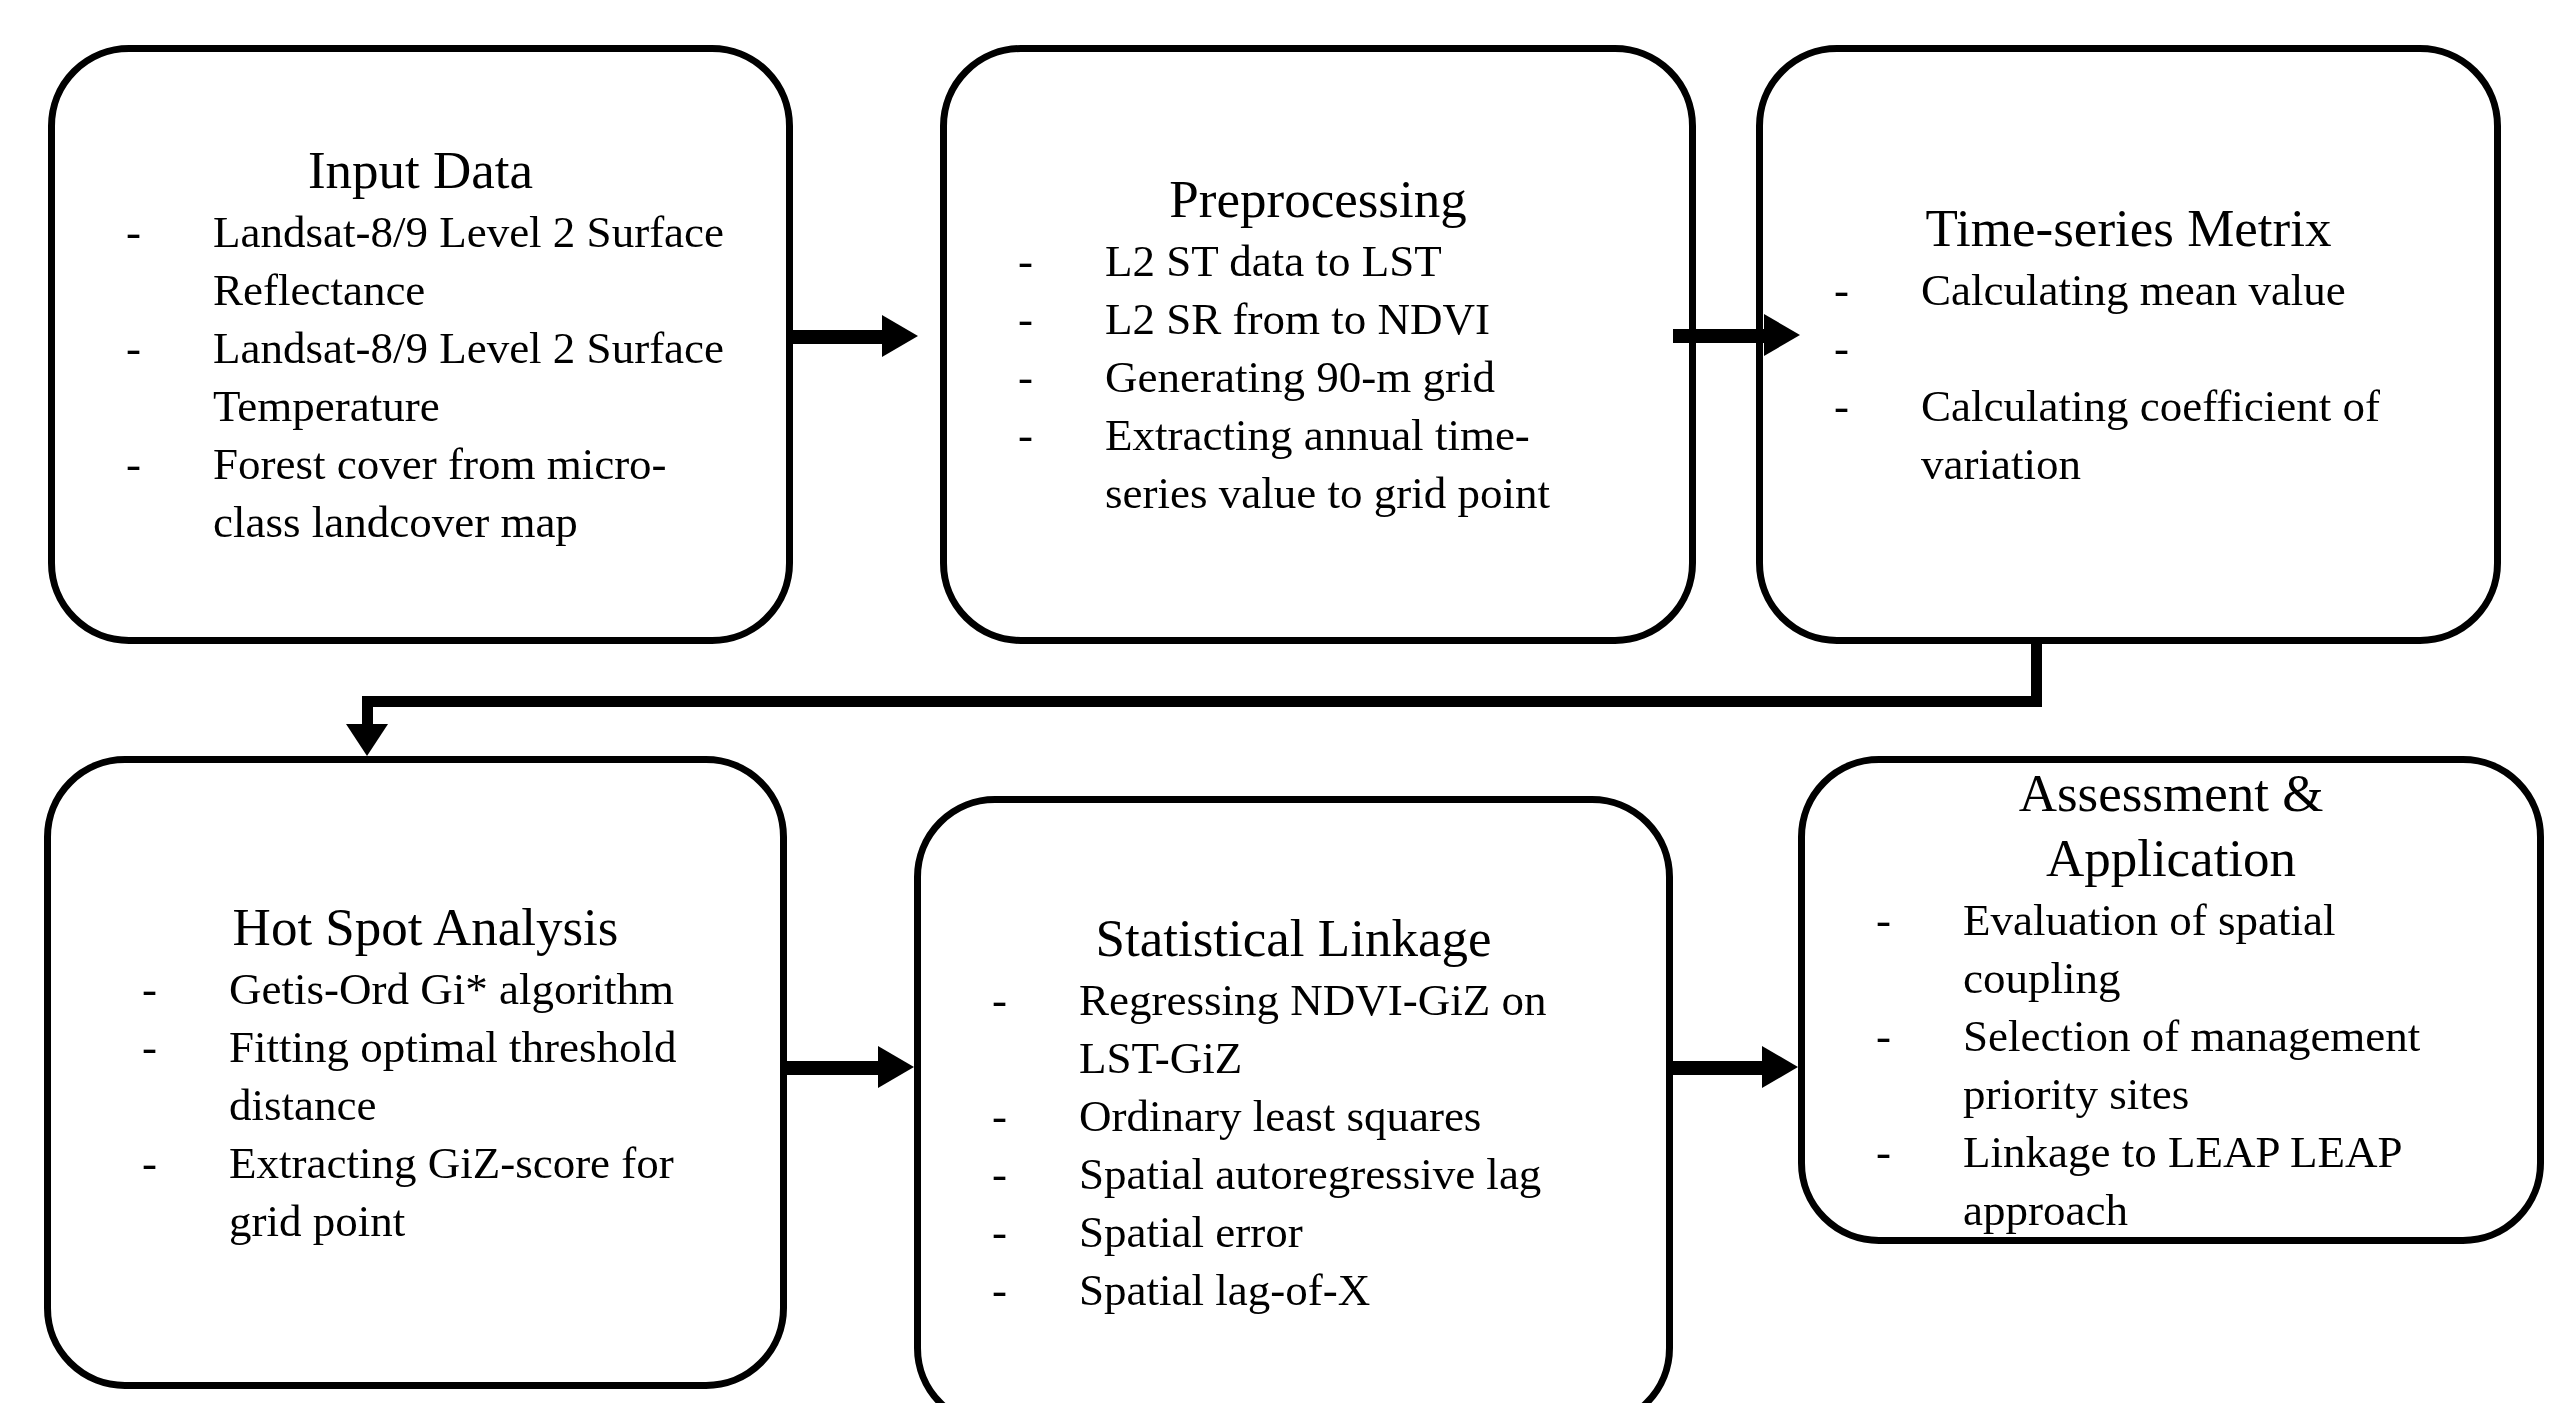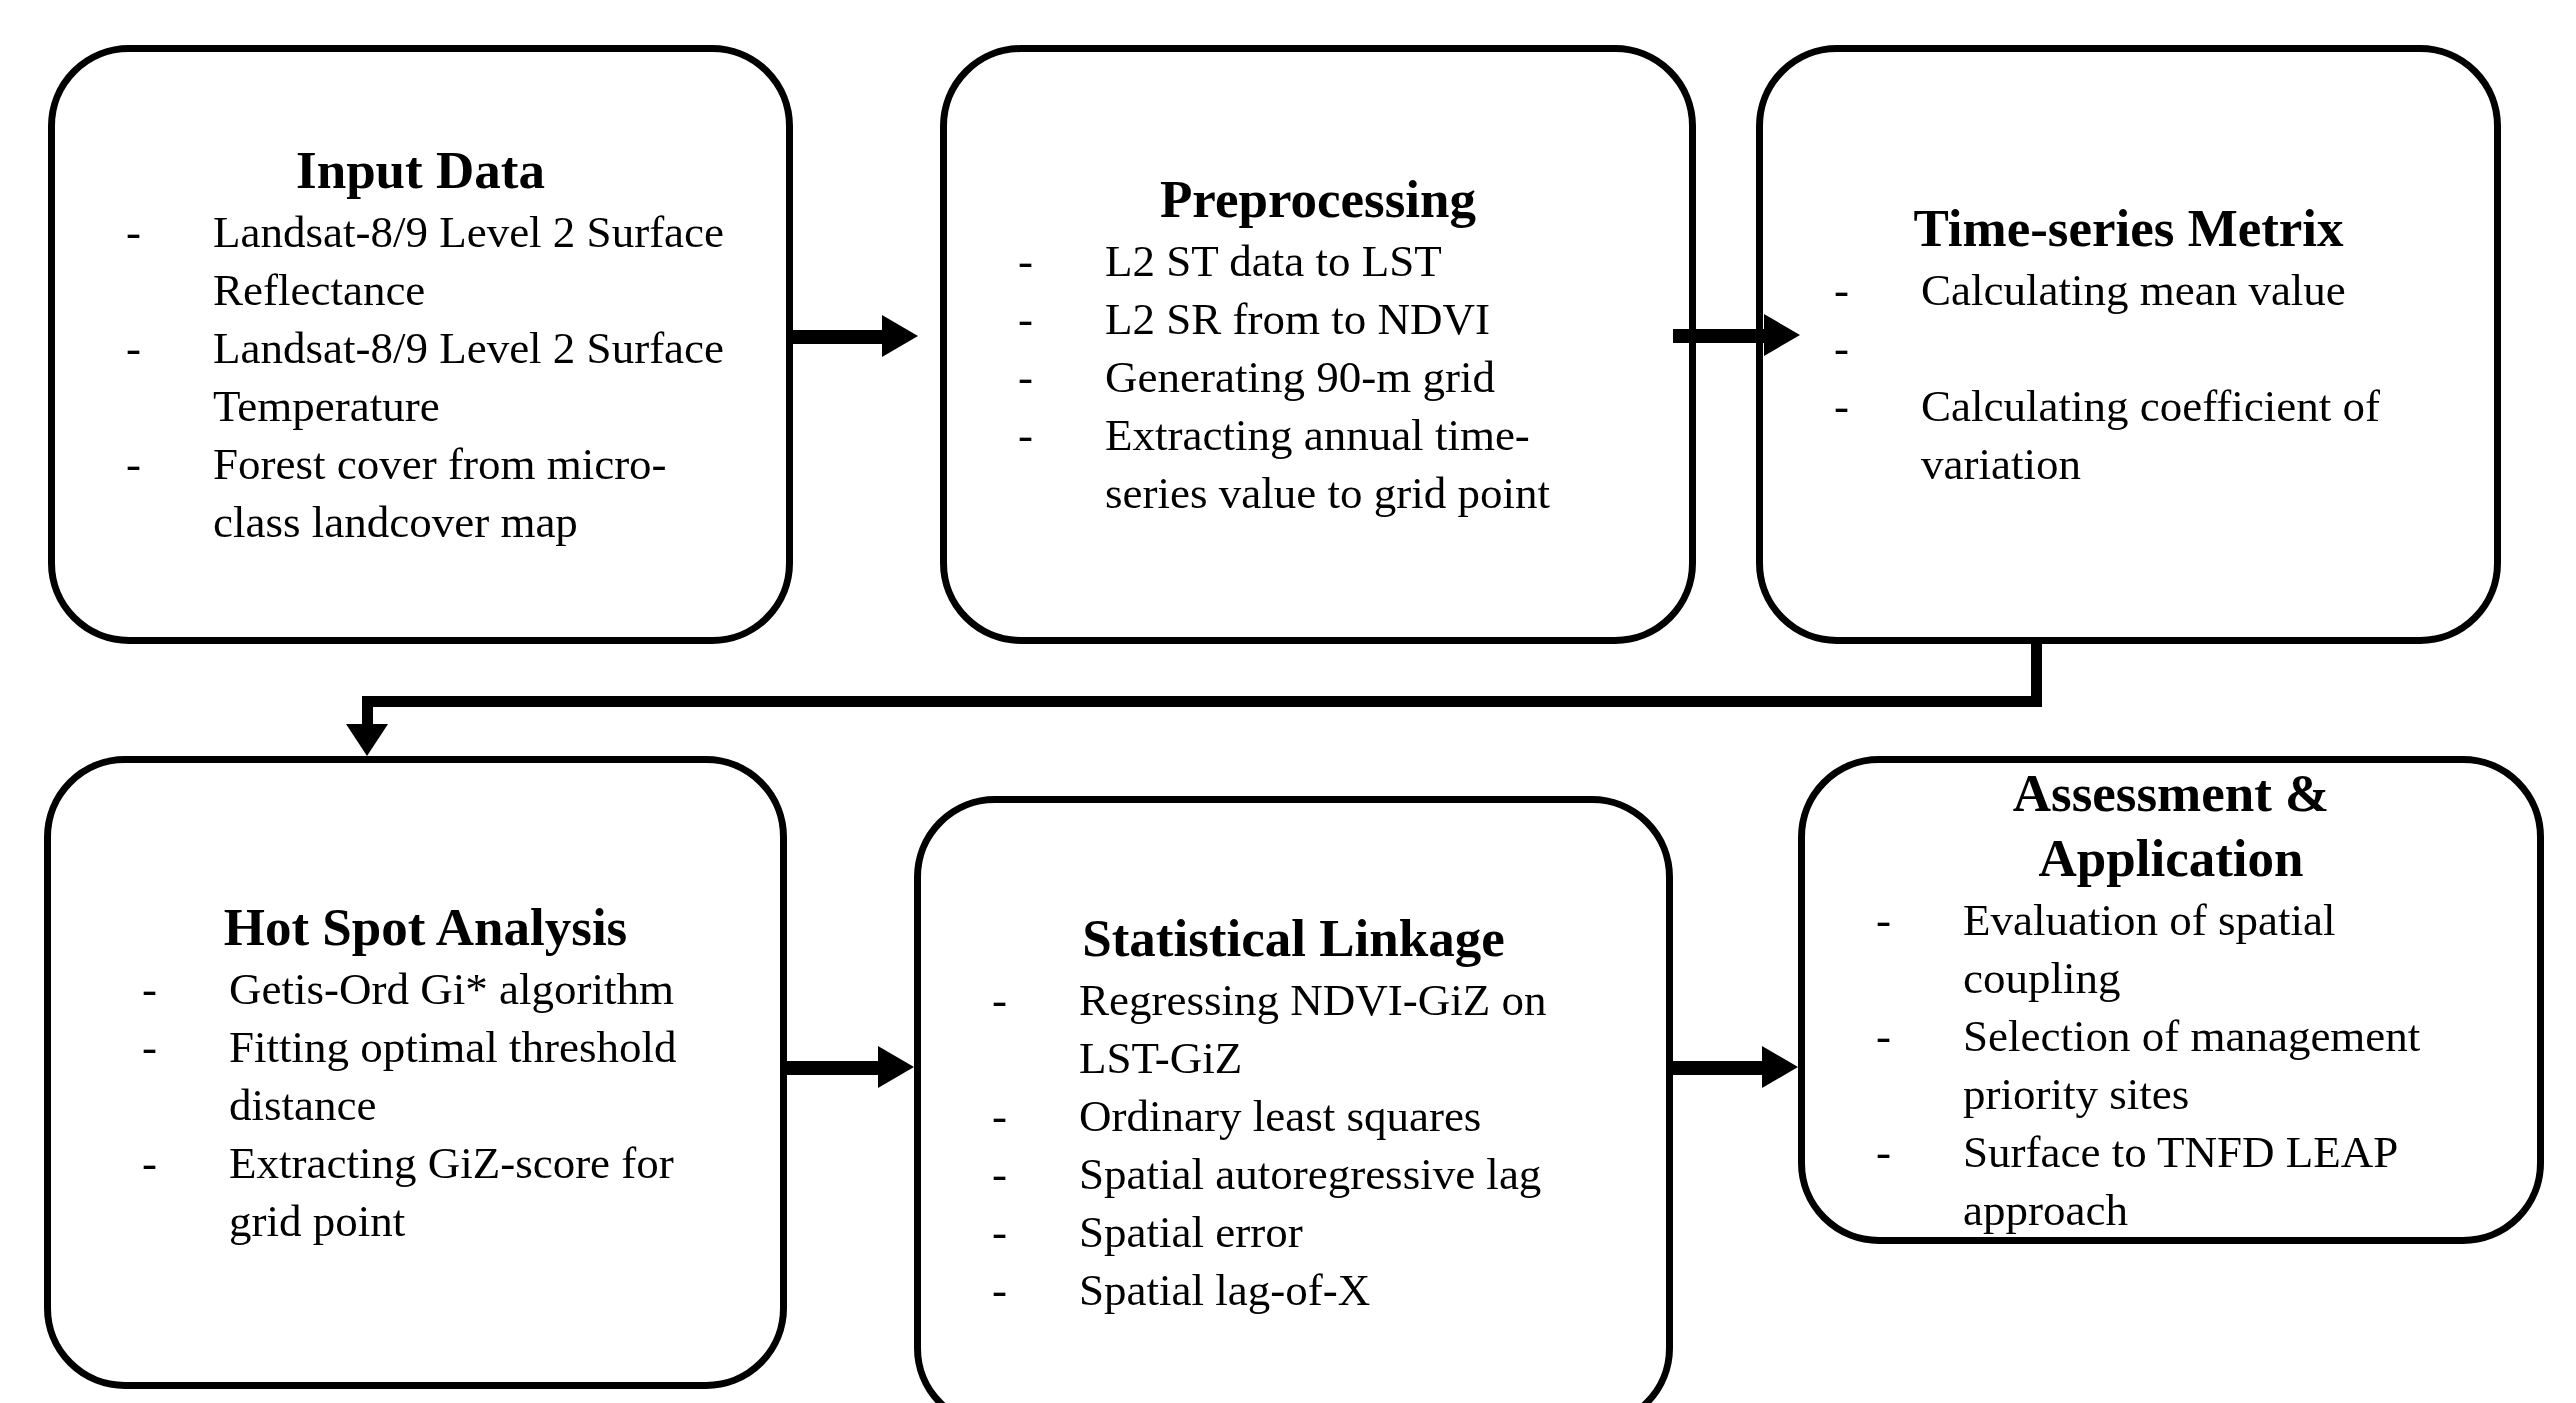--- a/index.html
+++ b/index.html
@@ -28,21 +28,21 @@
   .box-content {
     box-sizing: border-box;
     height: 100%;
     display: flex;
     flex-direction: column;
     justify-content: center;
     padding: 7.7px 23px;
   }
   .box-title {
     font-size: 53px;
-    font-weight: 700;
+    font-weight: 400;
     line-height: 65px;
     text-align: center;
     white-space: pre-line;
   }
   .item {
     display: flex;
     align-items: flex-start;
     font-size: 45px;
     line-height: 58px;
     padding-left: 48px;
@@ -216,21 +216,21 @@
         <span class="item-text">Evaluation of spatial
 coupling</span>
       </div>
       <div class="item">
         <span class="dash">-</span>
         <span class="item-text">Selection of management
 priority sites</span>
       </div>
       <div class="item">
         <span class="dash">-</span>
-        <span class="item-text">Surface to TNFD LEAP
+        <span class="item-text">Linkage to LEAP LEAP
 approach</span>
       </div>
     </div>
   </div>
 
   <div class="h-arrow" style="left:793px; top:315px; width:125px;">
     <div class="bar"></div>
     <div class="head"></div>
   </div>
   <div class="h-arrow" style="left:1673px; top:314px; width:127px;">

